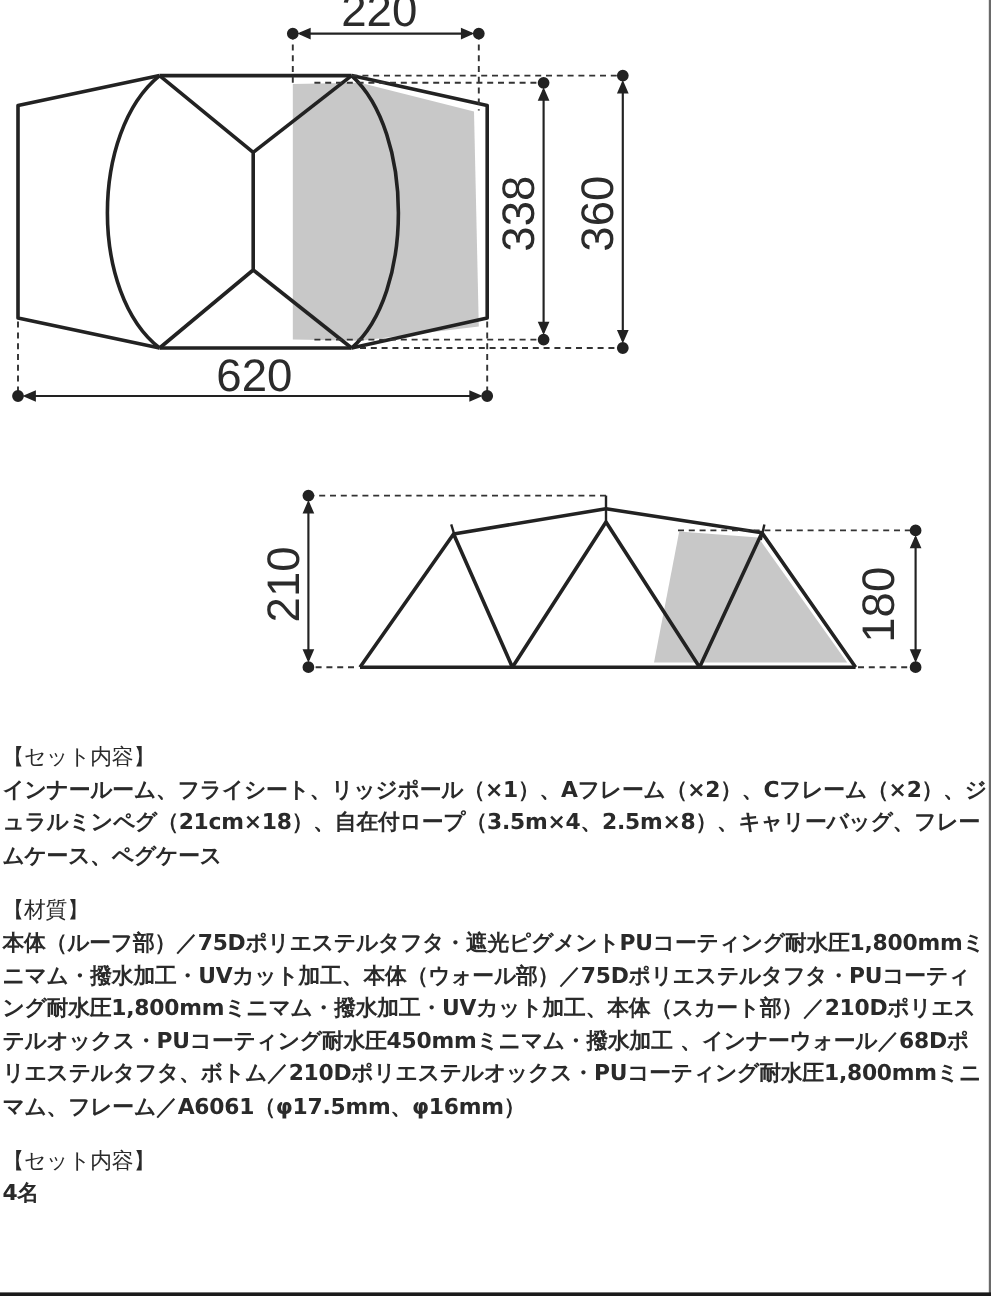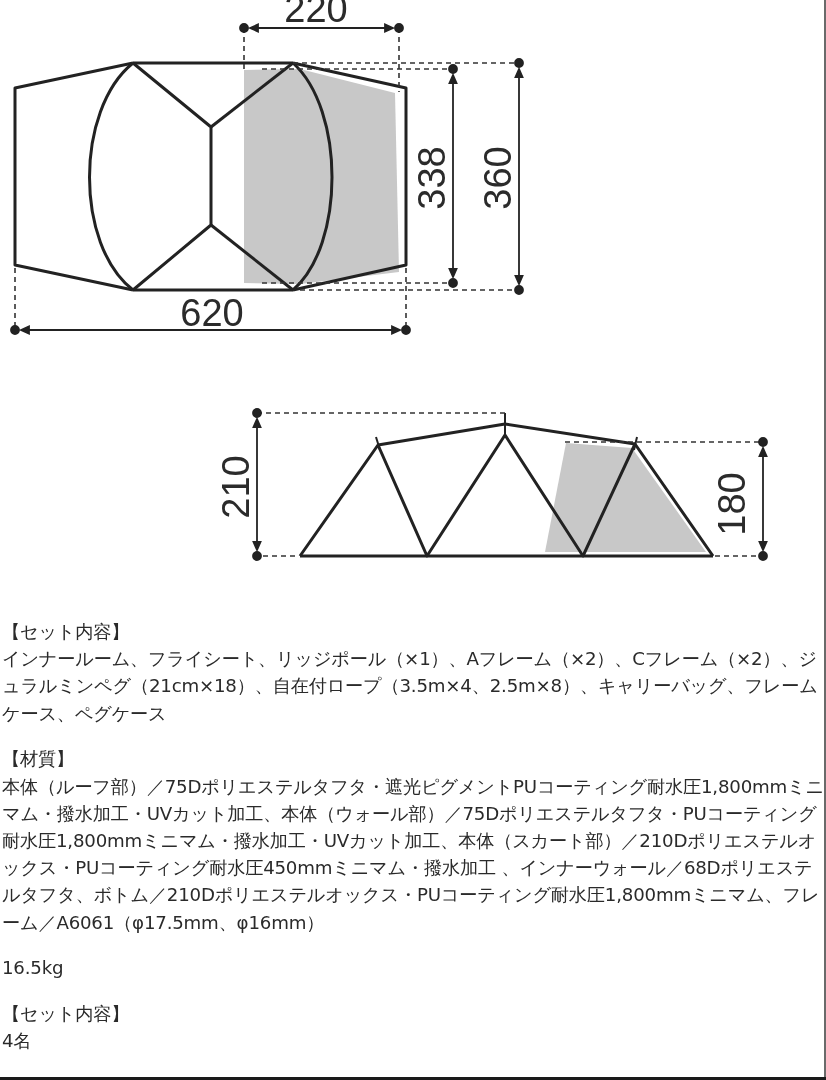--- a/index.html
+++ b/index.html
@@ -19,21 +19,21 @@
   .dim-label {
     font-family: "Liberation Sans", "DejaVu Sans", sans-serif;
     font-size: 38px; fill: #2b2b2b;
   }
   .specs {
     position: absolute; left: 2px; top: 618px; width: 822px;
     font-size: 18.2px; line-height: 27.2px; letter-spacing: -0.2px;
   }
   .section { margin: 0 0 18.5px 0; }
   .section-heading { display: block; white-space: nowrap; }
-  .section-body { display: block; word-break: break-all; }
+  .section-body { display: block; word-break: break-all; font-weight: bold; }
 </style>
 </head>
 <body>
 
 <svg class="diagram" width="826" height="600" viewBox="0 0 826 600" xmlns="http://www.w3.org/2000/svg">
 
   <g>
 
     <polygon points="244,70 300,69 395,93 399,272 300,284 244,283" fill="#c8c8c8"></polygon>
 
@@ -141,21 +141,20 @@
 <div class="specs">
   <div class="section">
     <span class="section-heading">【セット内容】</span>
     <span class="section-body">インナールーム、フライシート、リッジポール（×1）、Aフレーム（×2）、Cフレーム（×2）、ジュラルミンペグ（21cm×18）、自在付ロープ（3.5m×4、2.5m×8）、キャリーバッグ、フレームケース、ペグケース</span>
   </div>
   <div class="section">
     <span class="section-heading">【材質】</span>
     <span class="section-body">本体（ルーフ部）／75Dポリエステルタフタ・遮光ピグメントPUコーティング耐水圧1,800mmミニマム・撥水加工・UVカット加工、本体（ウォール部）／75Dポリエステルタフタ・PUコーティング耐水圧1,800mmミニマム・撥水加工・UVカット加工、本体（スカート部）／210Dポリエステルオックス・PUコーティング耐水圧450mmミニマム・撥水加工 、インナーウォール／68Dポリエステルタフタ、ボトム／210Dポリエステルオックス・PUコーティング耐水圧1,800mmミニマム、フレーム／A6061（φ17.5mm、φ16mm）</span>
   </div>
   <div class="section">
-    <span class="section-body">16.5kg</span>
   </div>
   <div class="section">
     <span class="section-heading">【セット内容】</span>
     <span class="section-body">4名</span>
   </div>
 </div>
 
 <div class="frame-right"></div>
 <div class="frame-bottom"></div>
 

